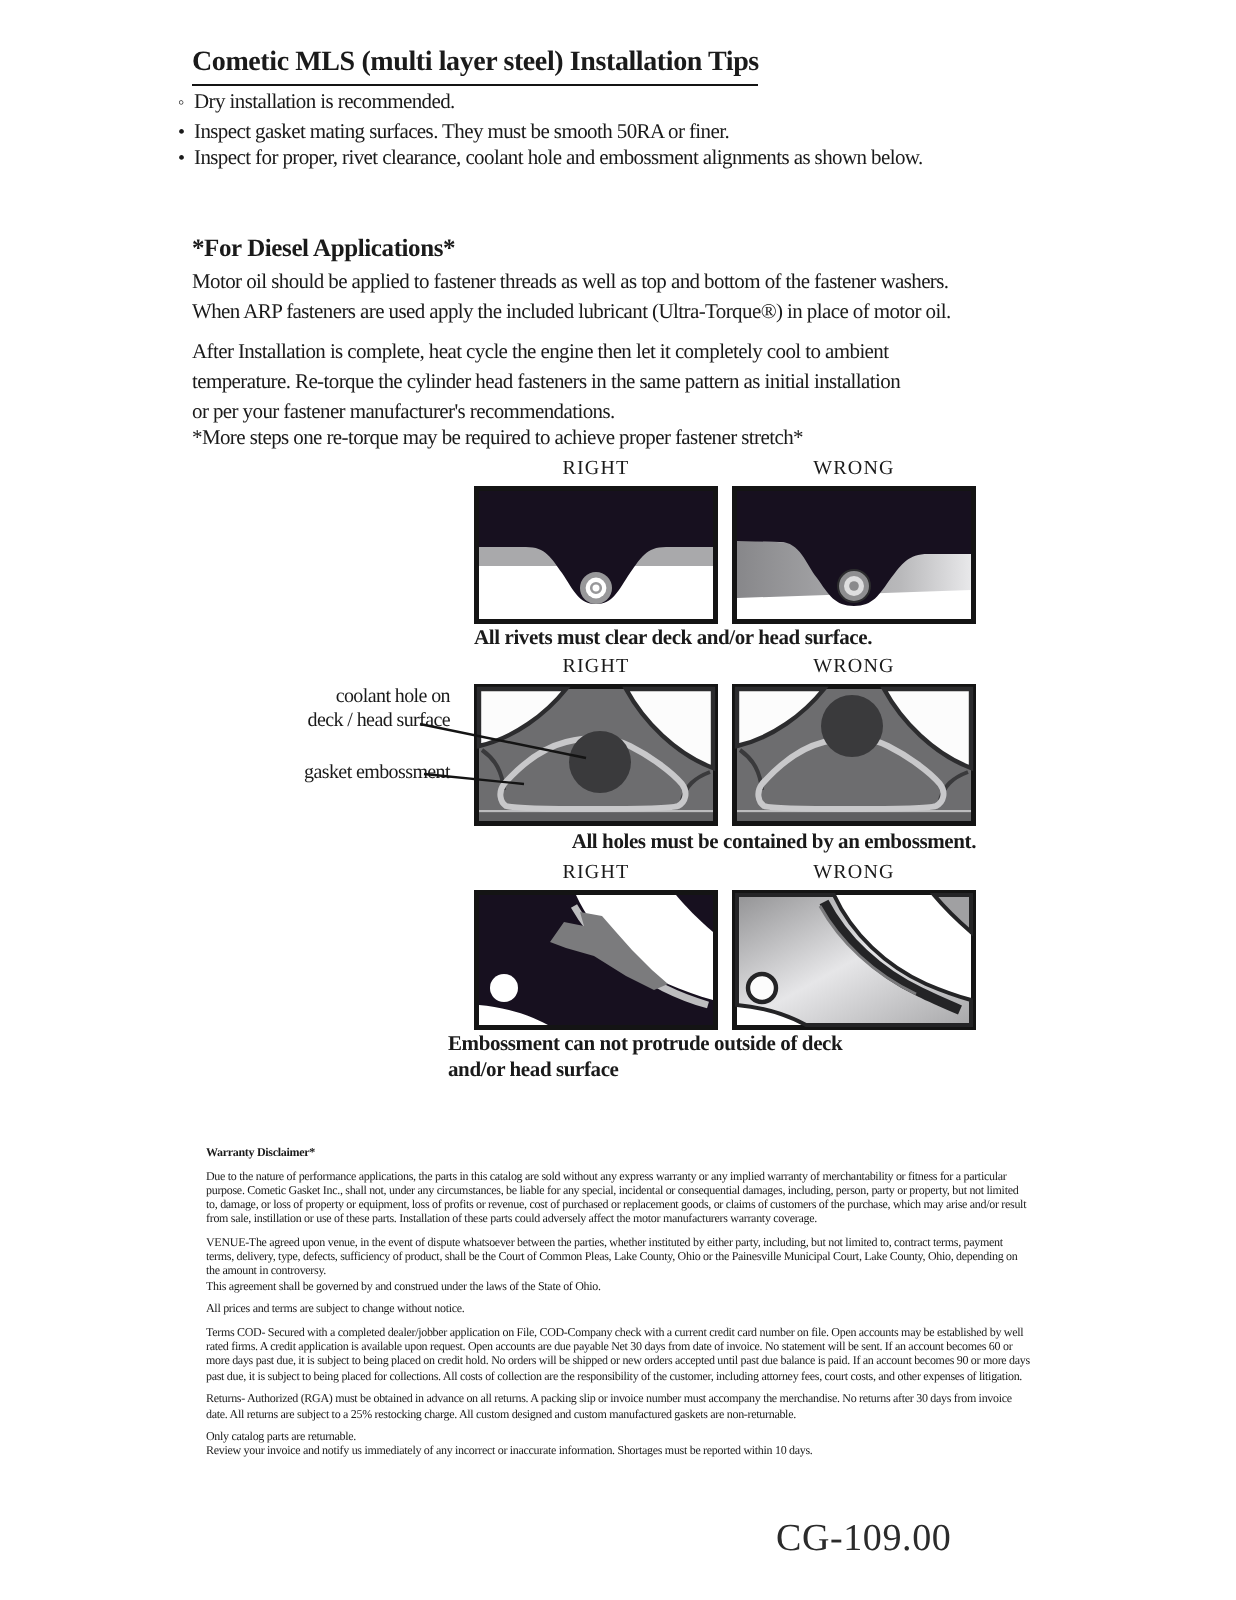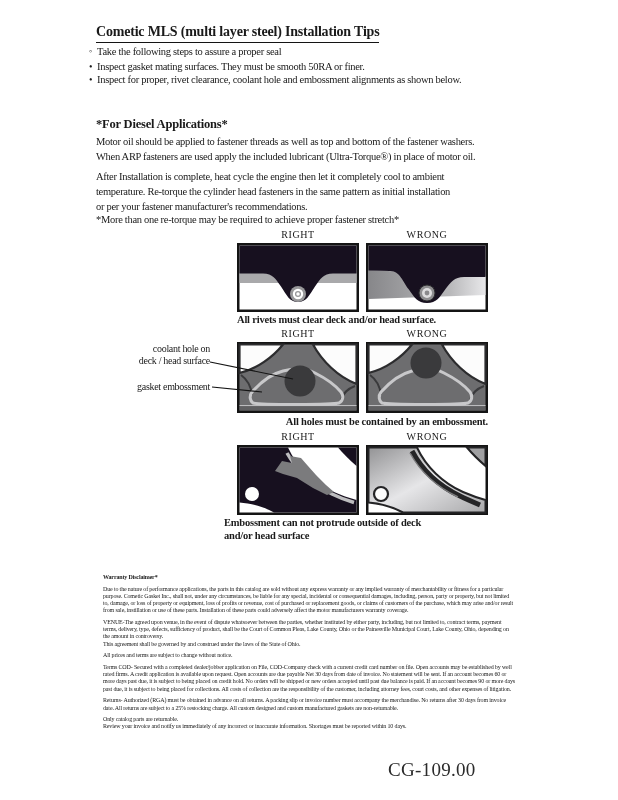--- a/index.html
+++ b/index.html
@@ -12,49 +12,49 @@
   .bul{line-height:15.5px;white-space:nowrap;}
   .bul .mark{display:inline-block;width:8px;font-size:9px;vertical-align:top;}
   .bul.sub{line-height:13.5px;}
   .bul.sub .mark{font-size:10px;}
   .h2{font-size:12.5px;font-weight:bold;letter-spacing:-0.2px;}
   .para{font-size:10.5px;letter-spacing:-0.3px;line-height:15.2px;white-space:pre-line;}
   .rw-cell{width:122px;}
   .rw-label{width:122px;text-align:center;font-size:10px;letter-spacing:0.6px;line-height:16px;}
   .cap{font-size:10.5px;font-weight:bold;letter-spacing:-0.2px;line-height:12.5px;white-space:pre-line;}
   .cap.center{width:251px;text-align:right;}
-  .sidelab{width:92px;text-align:right;font-size:10px;letter-spacing:-0.3px;line-height:11.5px;}
+  .sidelab{width:92px;text-align:right;font-size:10px;letter-spacing:-0.3px;line-height:11.5px;margin-left:15px;}
   .leader{pointer-events:none;z-index:5;}
   .warranty{left:103px;top:574px;width:412px;font-size:6px;letter-spacing:-0.15px;line-height:7.2px;}
   .wh{font-weight:bold;}
   .wp{margin-top:4.5px;}
   .wp.tight{margin-top:0;}
   .footer-code{left:388px;top:759px;font-size:19px;letter-spacing:0.3px;color:#2b2b2b;}
   svg{display:block;}
 </style>
 </head>
 <body>
 
 <div class="page">
 
   <div class="abs title">Cometic MLS (multi layer steel) Installation Tips</div>
 
   <div class="abs bullets">
-    <div class="bul"><span class="mark">◦</span><span>Take the following steps to assure a proper seal</span></div>
+    <div class="bul"><span class="mark">◦</span><span>Dry installation is recommended.</span></div>
     <div class="bul sub"><span class="mark">•</span><span>Inspect gasket mating surfaces.  They must be smooth 50RA or finer.</span></div>
     <div class="bul sub"><span class="mark">•</span><span>Inspect for proper, rivet clearance, coolant hole and embossment alignments as shown below.</span></div>
   </div>
 
   <div class="abs para" style="left:96px;top:134px;width:440px;">Motor oil should be applied to fastener threads as well as top and bottom of the fastener washers.
 When ARP fasteners are used apply the included lubricant (Ultra-Torque®) in place of motor oil.</div>
   <div class="abs h2" style="left:96px;top:117px;">*For Diesel Applications*</div>
   <div class="abs para" style="left:96px;top:169px;width:440px;">After Installation is complete, heat cycle the engine then let it completely cool to ambient
 temperature. Re-torque the cylinder head fasteners in the same pattern as initial installation
 or per your fastener manufacturer's recommendations.</div>
-  <div class="abs para" style="left:96px;top:212px;width:440px;">*More than one re-torque may be required to achieve proper fastener stretch*</div>
+  <div class="abs para" style="left:96px;top:212px;width:440px;">*More steps one re-torque may be required to achieve proper fastener stretch*</div>
 
   <div class="abs rw-cell" style="left:237px;top:227px;">
     <div class="rw-label">RIGHT</div>
     <svg width="122" height="69" viewBox="0 0 122 69">
       <rect x="1.25" y="1.25" width="119.5" height="66.5" fill="#ffffff" stroke="#141414" stroke-width="2.5"></rect>
       <rect x="2.5" y="30" width="117" height="10" fill="#a9a9ab"></rect>
       <path d="M2.5,2.5 H119.5 V30.5 H96 C86,30.5 83.5,36 78,43.5 C72,52.5 69.5,59 61,59 C52.5,59 50,52.5 44,43.5 C38.5,36 36,30.5 26,30.5 H2.5 Z" fill="#17101f"></path>
       <circle cx="61" cy="51" r="8" fill="#98989a"></circle>
       <circle cx="61" cy="51" r="5.2" fill="#ffffff"></circle>
       <circle cx="61" cy="51" r="2.4" fill="#ffffff" stroke="#98989a" stroke-width="1.3"></circle>

